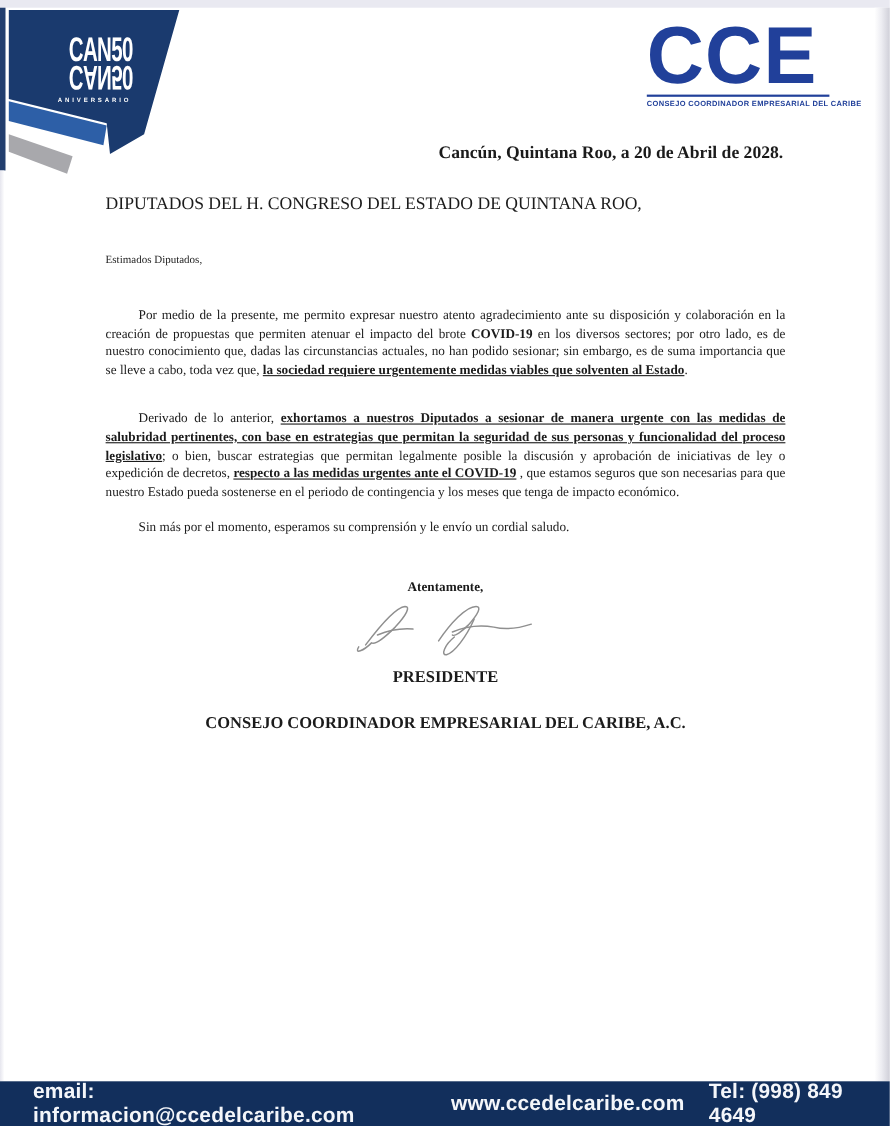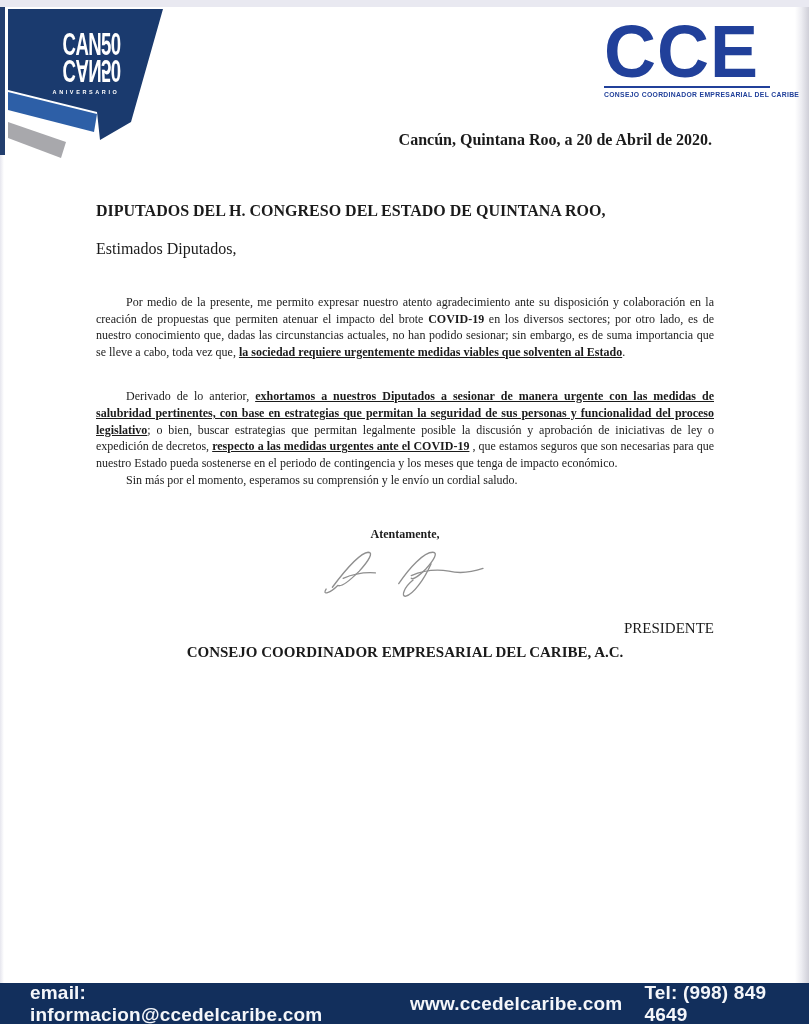--- a/index.html
+++ b/index.html
@@ -22,44 +22,44 @@
   .ann-logo { position:absolute; left:5px; top:7px; width:175px; height:162px; }
   .ann-logo svg { position:absolute; left:0; top:0; }
   .ann-text { position:absolute; left:42px; top:24px; width:78px; text-align:center; color:#ffffff;
               font-family:"Liberation Sans", sans-serif; }
   .ann-line { font-weight:700; font-size:31px; line-height:27px; letter-spacing:-1px;
               transform:scaleX(0.6); transform-origin:50% 50%; }
   .ann-line.flipped { transform:scaleX(0.6) scaleY(-1); margin-top:-1px; }
   .ann-caption { font-size:5.5px; letter-spacing:2.6px; margin-top:5px; font-weight:700; }
 
   
-  .cce-logo { position:absolute; left:604px; top:18px; width:180px; }
+  .cce-logo { position:absolute; left:588px; top:18px; width:180px; }
   .cce-acronym { font-family:"Liberation Sans", sans-serif; font-weight:700; font-size:72px;
                  line-height:66px; letter-spacing:1px; transform:scaleY(1.02); }
   .cce-rule { width:166px; height:2px; margin-top:2px; }
   .cce-caption { font-family:"Liberation Sans", sans-serif; font-size:6.8px; letter-spacing:0.32px;
                  margin-top:3px; white-space:nowrap; font-weight:700; }
 
   
   .letter-body { position:absolute; left:96px; top:0; width:618px; }
   .dateline   { margin-top:131px; text-align:right; font-size:16px; font-weight:700; padding-right:2px; }
-  .recipient1 { margin-top:53px; font-size:16px; font-weight:700; }
+  .recipient1 { margin-top:28px; font-size:16px; font-weight:400; }
   .recipient2 { margin-top:11px; font-size:16px; font-weight:700; }
-  .salutation { margin-top:20px; font-size:16px; }
+  .salutation { margin-top:36px; font-size:10px; }
   .para { font-size:12px; line-height:16.6px; text-align:justify; text-indent:30px; }
   .para.p1 { margin-top:36px; }
   .para.p2 { margin-top:28px; }
-  .para.p3 { margin-top:1px; }
+  .para.p3 { margin-top:16px; }
   .para .b { font-weight:700; }
   .para .u { text-decoration:underline; }
   .closing { margin-top:38px; text-align:center; font-weight:700; font-size:12px; }
   .signature-wrap { width:200px; height:52px; margin:4px auto 0; }
   .signer-name  { text-align:center; font-weight:700; font-size:15.5px; margin-top:0; }
-  .signer-title { text-align:right; font-weight:400; font-size:15px; margin-top:22px; }
-  .signer-org   { text-align:center; font-weight:700; font-size:15px; margin-top:7px; }
+  .signer-title { text-align:center; font-weight:700; font-size:15px; margin-top:11px; }
+  .signer-org   { text-align:center; font-weight:700; font-size:15px; margin-top:25px; }
 
   
   .footer-bar { position:absolute; left:0; bottom:0; width:809px; height:41px;
                 display:flex; align-items:center; padding-left:30px;
                 font-family:"Liberation Sans", sans-serif; font-size:19px; font-weight:700;
                 color:#f4f6fa; letter-spacing:0.2px; }
   .footer-website { margin-left:38px; }
   .footer-phone   { margin-left:22px; }
 </style>
 </head>
@@ -85,21 +85,21 @@
     </div>
   </div>
 
   <div class="cce-logo">
     <div class="cce-acronym" style="color: rgb(33, 64, 154);">CCE</div>
     <div class="cce-rule" style="background-color: rgb(33, 64, 154);"></div>
     <div class="cce-caption" style="color: rgb(33, 64, 154);">CONSEJO COORDINADOR EMPRESARIAL DEL CARIBE</div>
   </div>
 
   <div class="letter-body">
-    <div class="dateline">Cancún, Quintana Roo, a 20 de Abril de 2020.</div>
+    <div class="dateline">Cancún, Quintana Roo, a 20 de Abril de 2028.</div>
     <div class="recipient1">DIPUTADOS DEL H. CONGRESO DEL ESTADO DE QUINTANA ROO,</div>
     <div class="salutation">Estimados Diputados,</div>
 
     <p class="para p1"><span>Por medio de la presente, me permito expresar nuestro atento agradecimiento ante su disposición y colaboración en la creación de propuestas que permiten atenuar el impacto del brote </span><span class="b">COVID-19</span><span> en los diversos sectores; por otro lado, es de nuestro conocimiento que, dadas las circunstancias actuales, no han podido sesionar; sin embargo, es de suma importancia que se lleve a cabo, toda vez que, </span><span class="b u">la sociedad requiere urgentemente medidas viables que solventen al Estado</span><span>.</span></p>
     <p class="para p2"><span>Derivado de lo anterior, </span><span class="b u">exhortamos a nuestros Diputados a sesionar de manera urgente con las medidas de salubridad pertinentes, con base en estrategias que permitan la seguridad de sus personas y funcionalidad del proceso legislativo</span><span>; o bien, buscar estrategias que permitan legalmente posible la discusión y aprobación de iniciativas de ley o expedición de decretos, </span><span class="b u">respecto a las medidas urgentes ante el COVID-19</span><span> , que estamos seguros que son necesarias para que nuestro Estado pueda sostenerse en el periodo de contingencia y los meses que tenga de impacto económico.</span></p>
     <p class="para p3"><span>Sin más por el momento, esperamos su comprensión y le envío un cordial saludo.</span></p>
 
     <div class="closing">Atentamente,</div>
 
     <div class="signature-wrap">

